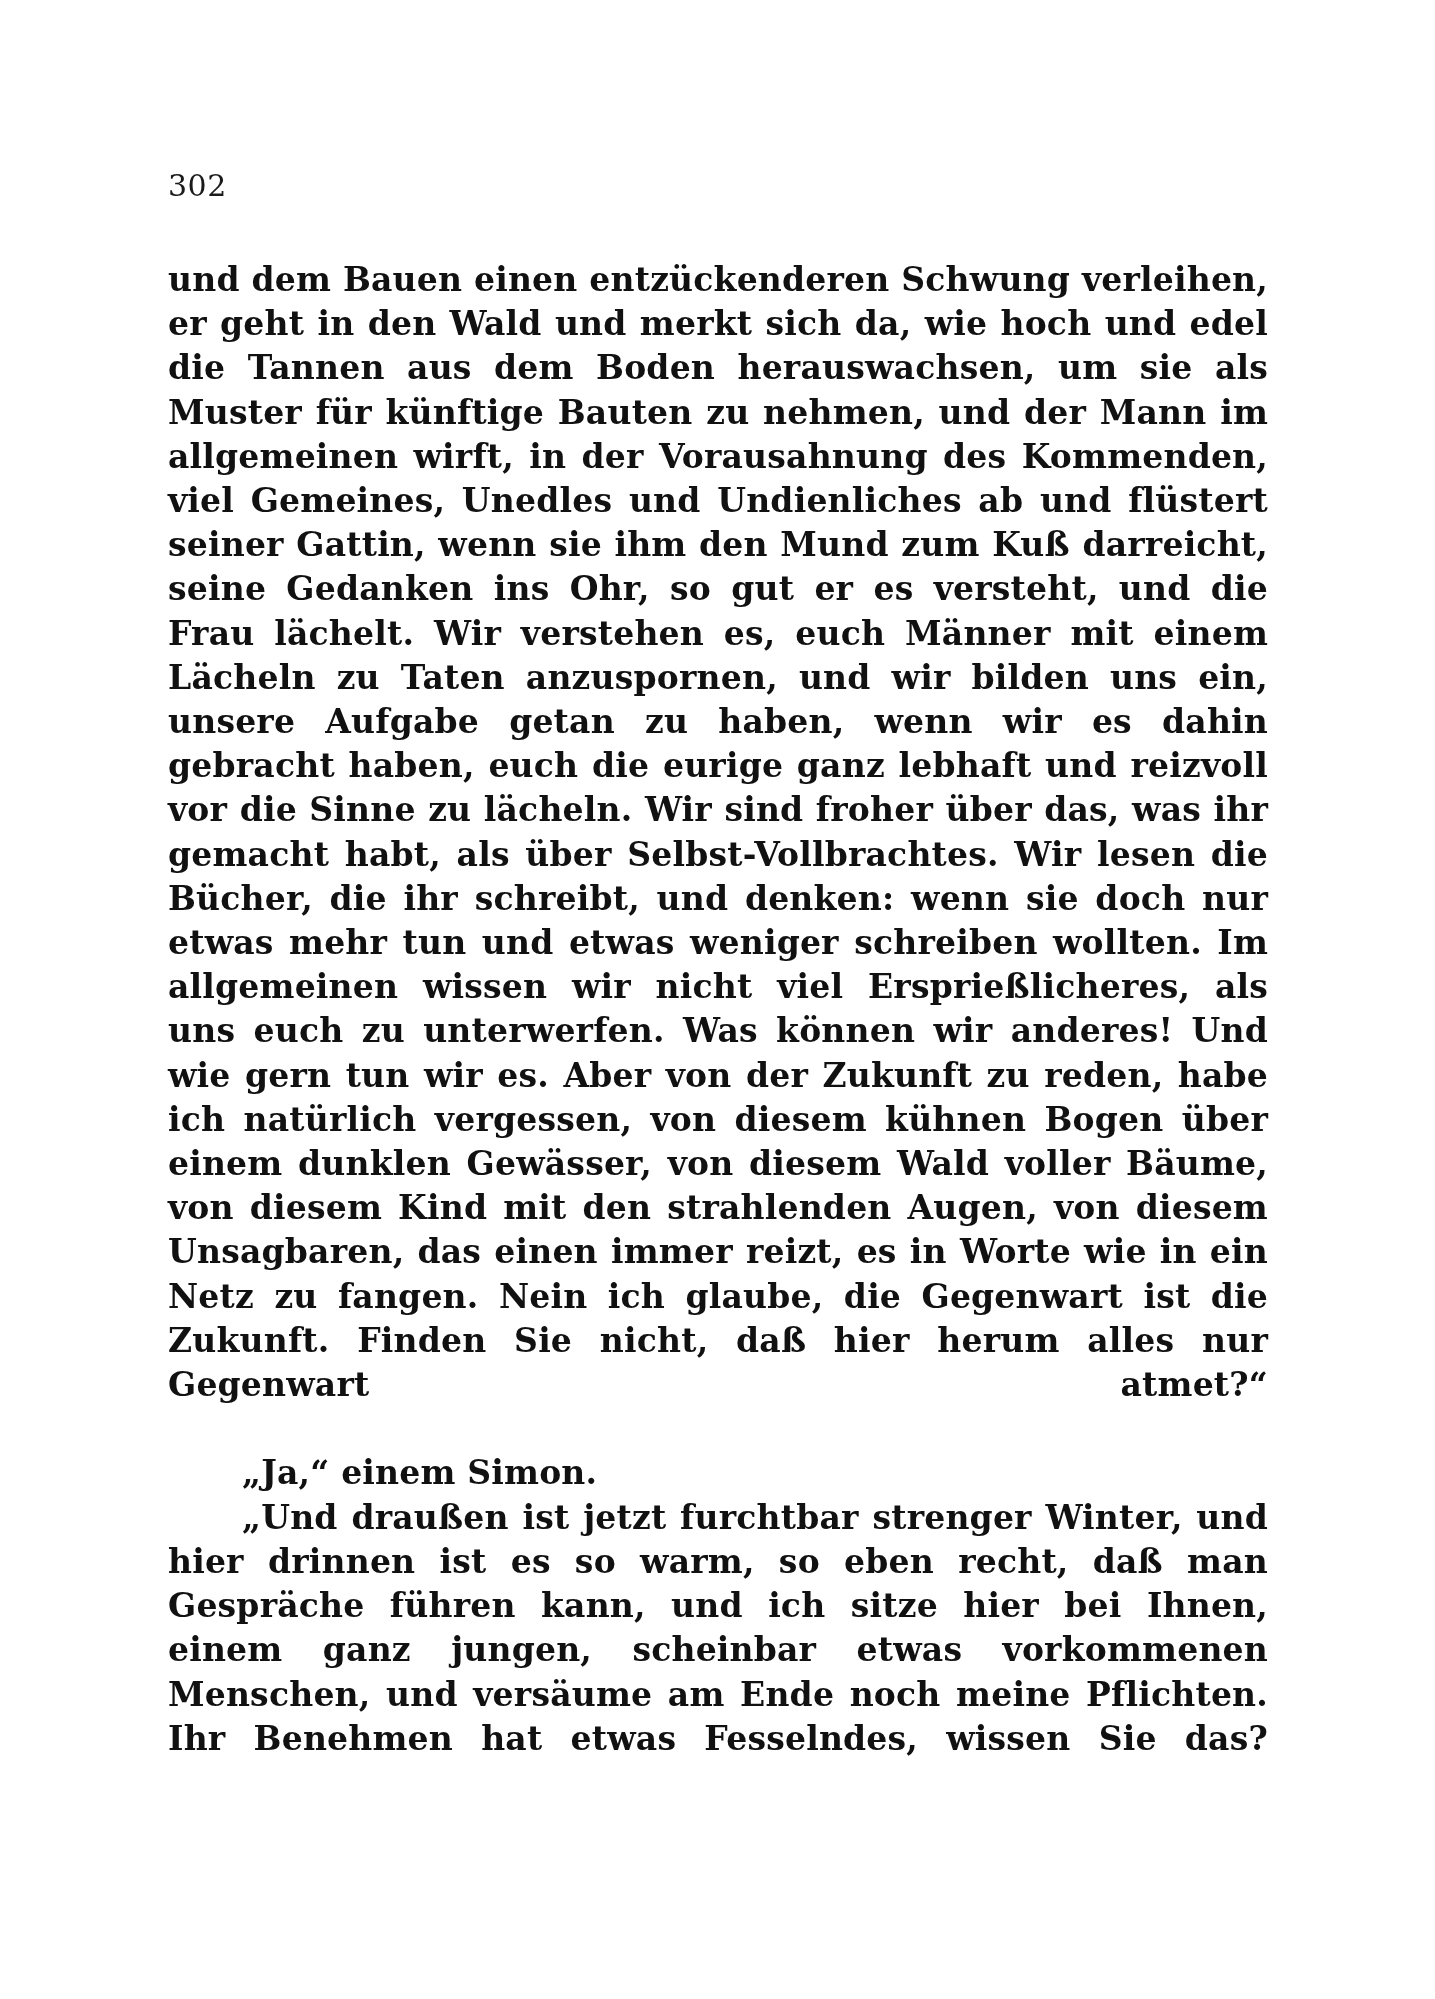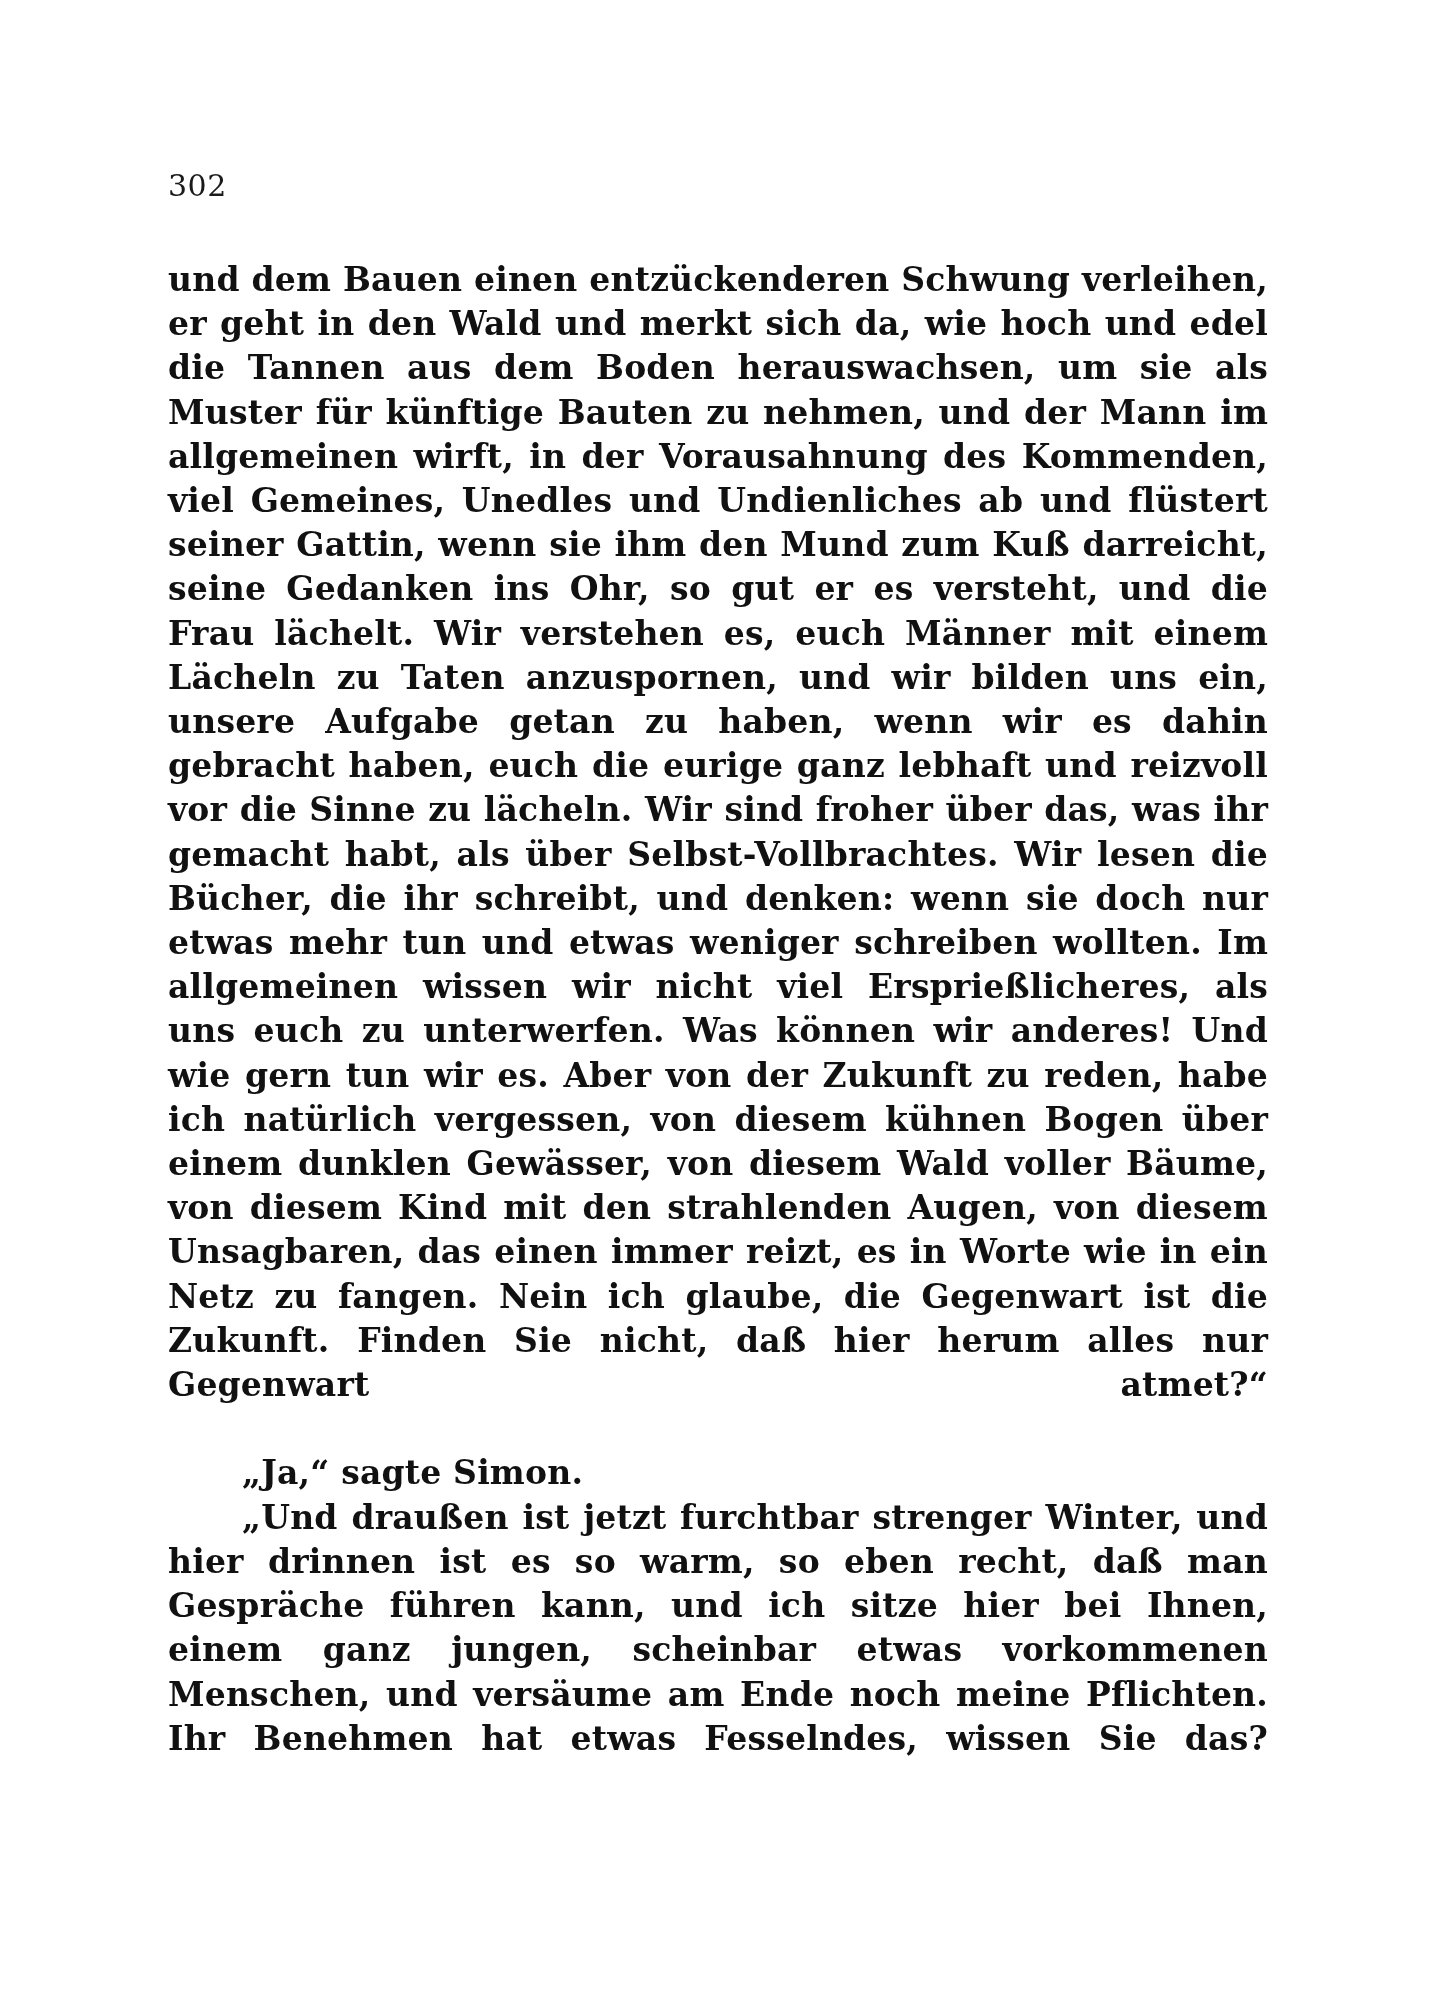--- a/index.html
+++ b/index.html
@@ -55,17 +55,17 @@
 </style>
 </head>
 <body>
 
 <div class="page">
 
   <div class="page-number">302</div>
 
   <div class="text-block">
     <p class="para last-line-stretch">und dem Bauen einen entzückenderen Schwung verleihen, er geht in den Wald und merkt sich da, wie hoch und edel die Tannen aus dem Boden herauswachsen, um sie als Muster für künftige Bauten zu nehmen, und der Mann im allgemeinen wirft, in der Vorausahnung des Kommenden, viel Gemeines, Unedles und Undienliches ab und flüstert seiner Gattin, wenn sie ihm den Mund zum Kuß darreicht, seine Gedanken ins Ohr, so gut er es versteht, und die Frau lächelt. Wir verstehen es, euch Männer mit einem Lächeln zu Taten anzuspornen, und wir bilden uns ein, unsere Aufgabe getan zu haben, wenn wir es dahin gebracht haben, euch die eurige ganz lebhaft und reizvoll vor die Sinne zu lächeln. Wir sind froher über das, was ihr gemacht habt, als über Selbst-Vollbrachtes. Wir lesen die Bücher, die ihr schreibt, und denken: wenn sie doch nur etwas mehr tun und etwas weniger schreiben wollten. Im allgemeinen wissen wir nicht viel Ersprießlicheres, als uns euch zu unterwerfen. Was können wir anderes! Und wie gern tun wir es. Aber von der Zukunft zu reden, habe ich natürlich vergessen, von diesem kühnen Bogen über einem dunklen Gewässer, von diesem Wald voller Bäume, von diesem Kind mit den strahlenden Augen, von diesem Unsagbaren, das einen immer reizt, es in Worte wie in ein Netz zu fangen. Nein ich glaube, die Gegenwart ist die Zukunft. Finden Sie nicht, daß hier herum alles nur Gegenwart atmet?“</p>
-    <p class="para indented">„Ja,“ sagte Simon.</p>
+    <p class="para indented">„Ja,“ einem Simon.</p>
     <p class="para indented last-line-stretch">„Und draußen ist jetzt furchtbar strenger Winter, und hier drinnen ist es so warm, so eben recht, daß man Gespräche führen kann, und ich sitze hier bei Ihnen, einem ganz jungen, scheinbar etwas vorkommenen Menschen, und versäume am Ende noch meine Pflichten. Ihr Benehmen hat etwas Fesselndes, wissen Sie das?</p>
   </div>
 
 </div>
 
 </body></html>

